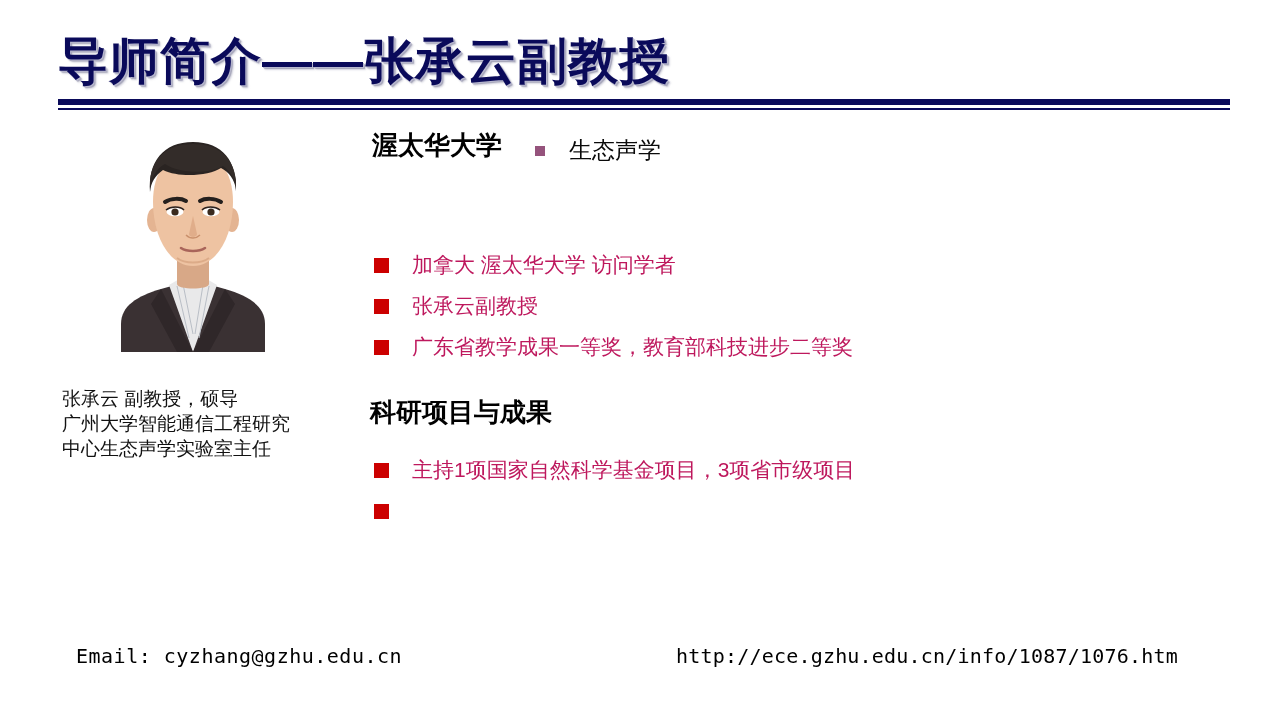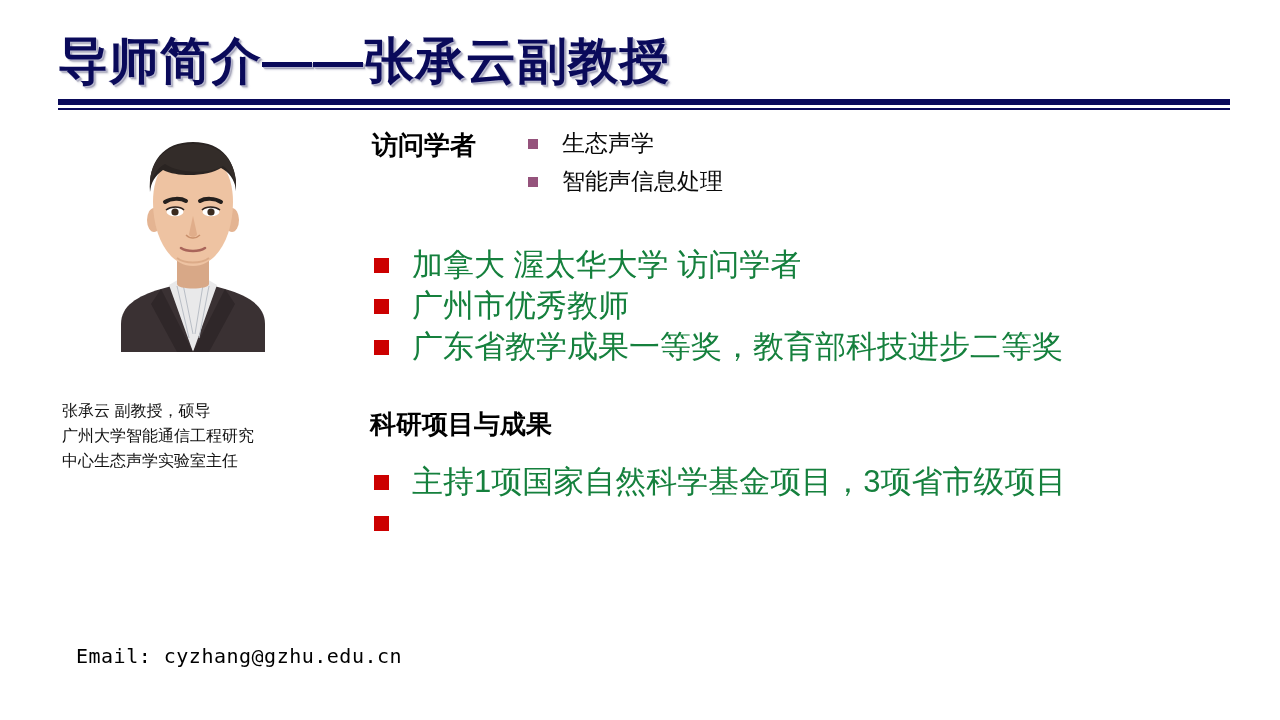--- a/index.html
+++ b/index.html
@@ -62,23 +62,23 @@
     width: 172px;
     height: 224px;
     background: #ffffff;
     overflow: hidden;
   }
   .photo-svg { display: block; width: 172px; height: 224px; }
 
   .photo-caption {
     position: absolute;
     left: 62px;
-    top: 398px;
+    top: 386px;
     width: 310px;
-    font-size: 16px;
+    font-size: 19px;
     line-height: 25px;
     color: #111111;
     white-space: nowrap;
   }
   .photo-caption .cap-line { display: block; }
 
   
   .content {
     position: absolute;
     left: 370px;
@@ -103,21 +103,21 @@
     top: 4px;
     font-size: 26px;
     font-weight: bold;
     color: #000000;
   }
   .sub-list {
     position: absolute;
     left: 158px;
     top: 0;
     list-style: none;
-    margin: 0;
+    margin: 7px;
     padding: 0;
   }
   .sub-list li {
     position: relative;
     padding-left: 34px;
     font-size: 23px;
     line-height: 38px;
     color: #0a0a0a;
     white-space: nowrap;
   }
@@ -132,37 +132,37 @@
   }
 
   .main-list {
     list-style: none;
     margin: 0;
     padding: 0;
   }
   .main-list li {
     position: relative;
     padding-left: 42px;
-    font-size: 31px;
+    font-size: 21px;
     line-height: 41px;
-    color: #15803d;
+    color: #be185d;
     white-space: nowrap;
   }
   .main-bullet {
     position: absolute;
     left: 4px;
     top: 14px;
     width: 15px;
     height: 15px;
     background: #cc0000;
     display: block;
   }
 
   .group-awards { margin-top: 8px; }
-  .head-projects { margin-top: 40px; margin-bottom: 2px; }
+  .head-projects { margin-top: 28px; margin-bottom: 2px; }
   .list-projects { margin-top: 20px; }
 
   
   .footer-email {
     position: absolute;
     left: 76px;
     top: 644px;
     font-family: "DejaVu Sans Mono", "Liberation Mono", monospace;
     font-size: 20px;
     letter-spacing: 0.5px;
@@ -239,41 +239,37 @@
 
   <div class="photo-caption">
     <span class="cap-line">张承云  副教授，硕导</span>
     <span class="cap-line">广州大学智能通信工程研究</span>
     <span class="cap-line">中心生态声学实验室主任</span>
   </div>
 
   <div class="content">
 
     <div class="research-row">
-      <div class="research-head">访问学者</div>
+      <div class="research-head">渥太华大学</div>
       <ul class="sub-list">
         <li>
           <span class="sub-bullet"></span>
           <span>生态声学</span>
         </li>
-        <li>
-          <span class="sub-bullet"></span>
-          <span>智能声信息处理</span>
-        </li>
       </ul>
     </div>
 
     <ul class="main-list group-awards">
       <li>
         <span class="main-bullet"></span>
         <span>加拿大  渥太华大学  访问学者</span>
       </li>
       <li>
         <span class="main-bullet"></span>
-        <span>广州市优秀教师</span>
+        <span>张承云副教授</span>
       </li>
       <li>
         <span class="main-bullet"></span>
         <span>广东省教学成果一等奖，教育部科技进步二等奖</span>
       </li>
     </ul>
 
     <div class="section-head head-projects">科研项目与成果</div>
 
     <ul class="main-list list-projects">
@@ -282,14 +278,15 @@
         <span>主持1项国家自然科学基金项目，3项省市级项目</span>
       </li>
       <li>
         <span class="main-bullet"></span>
       </li>
     </ul>
 
   </div>
 
   <div class="footer-email">Email: cyzhang@gzhu.edu.cn</div>
+  <div class="footer-url">http://ece.gzhu.edu.cn/info/1087/1076.htm</div>
 
 </div>
 
 </body></html>

